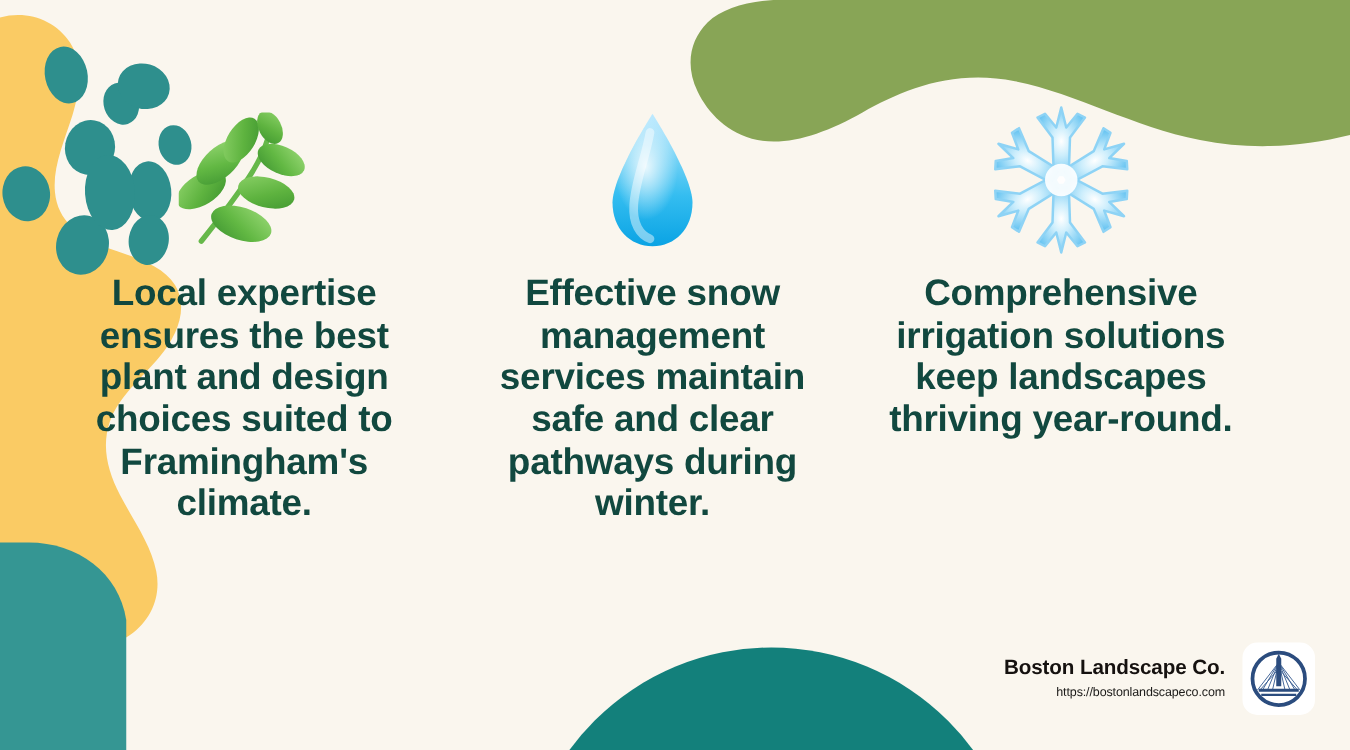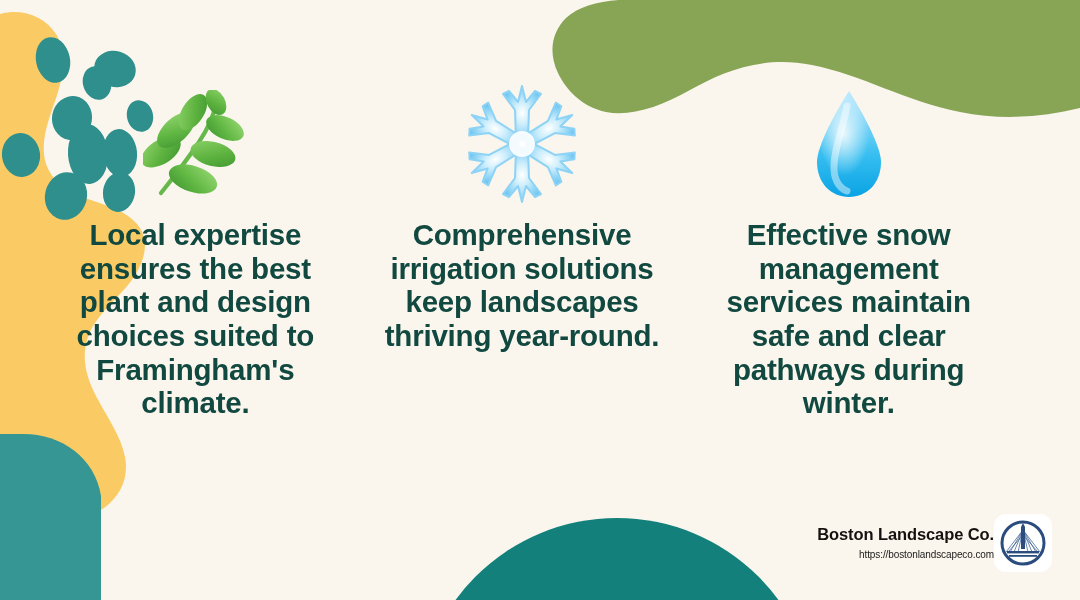--- a/index.html
+++ b/index.html
@@ -72,20 +72,21 @@
     margin: 0;
   }
 
   
   .branding {
     position: absolute;
     right: 28px;
     bottom: 28px;
     display: flex;
     align-items: center;
+    gap: 14px;
   }
   .brand-text {
     display: flex;
     flex-direction: column;
     align-items: flex-end;
     gap: 7px;
   }
   .brand-name {
     color: #15110f;
     font-size: 16.5px;
@@ -181,68 +182,20 @@
             <ellipse cx="82" cy="38" rx="20" ry="11" fill="url(#leafB)" transform="rotate(24 82 38)"></ellipse>
             <ellipse cx="73" cy="12" rx="14" ry="9" fill="url(#leafA)" transform="rotate(62 73 12)"></ellipse>
           </svg>
         </div>
         <p class="col-text">Local expertise
 ensures the best
 plant and design
 choices suited to
 Framingham's
 climate.</p>
-      </div>
-
-      <div class="column">
-        <div class="col-icon">
-          <svg width="126" height="126" viewBox="0 0 126 126">
-            <defs>
-              <radialGradient id="flakeGrad" cx="0.5" cy="0.5" r="0.55">
-                <stop offset="0%" stop-color="#ffffff"></stop>
-                <stop offset="38%" stop-color="#cdeefc"></stop>
-                <stop offset="100%" stop-color="#6cc6f2"></stop>
-              </radialGradient>
-            </defs>
-            <g stroke="#8ed3f5" stroke-width="2" fill="url(#flakeGrad)" stroke-linejoin="round" stroke-linecap="round">
-              <g transform="translate(63,63)">
-
-                <g>
-                  <path d="M-6,-4 L-7,-34 L-19,-50 L-13,-53 L-4,-42 L0,-58
-                           L4,-42 L13,-53 L19,-50 L7,-34 L6,-4 Z"></path>
-                </g>
-                <g transform="rotate(60)">
-                  <path d="M-6,-4 L-7,-34 L-19,-50 L-13,-53 L-4,-42 L0,-58
-                           L4,-42 L13,-53 L19,-50 L7,-34 L6,-4 Z"></path>
-                </g>
-                <g transform="rotate(120)">
-                  <path d="M-6,-4 L-7,-34 L-19,-50 L-13,-53 L-4,-42 L0,-58
-                           L4,-42 L13,-53 L19,-50 L7,-34 L6,-4 Z"></path>
-                </g>
-                <g transform="rotate(180)">
-                  <path d="M-6,-4 L-7,-34 L-19,-50 L-13,-53 L-4,-42 L0,-58
-                           L4,-42 L13,-53 L19,-50 L7,-34 L6,-4 Z"></path>
-                </g>
-                <g transform="rotate(240)">
-                  <path d="M-6,-4 L-7,-34 L-19,-50 L-13,-53 L-4,-42 L0,-58
-                           L4,-42 L13,-53 L19,-50 L7,-34 L6,-4 Z"></path>
-                </g>
-                <g transform="rotate(300)">
-                  <path d="M-6,-4 L-7,-34 L-19,-50 L-13,-53 L-4,-42 L0,-58
-                           L4,-42 L13,-53 L19,-50 L7,-34 L6,-4 Z"></path>
-                </g>
-                <circle cx="0" cy="0" r="13" fill="#ffffff" stroke="none" opacity="0.9"></circle>
-              </g>
-            </g>
-          </svg>
-        </div>
-        <p class="col-text">Comprehensive
-irrigation solutions
-keep landscapes
-thriving year-round.</p>
       </div>
 
       <div class="column">
         <div class="col-icon">
           <svg width="80" height="116" viewBox="0 0 80 116">
             <defs>
               <linearGradient id="dropGrad" x1="0.5" y1="0" x2="0.5" y2="1">
                 <stop offset="0%" stop-color="#bfeaff"></stop>
                 <stop offset="28%" stop-color="#7fd6f7"></stop>
                 <stop offset="62%" stop-color="#34bdf0"></stop>
@@ -261,20 +214,68 @@
           </svg>
         </div>
         <p class="col-text">Effective snow
 management
 services maintain
 safe and clear
 pathways during
 winter.</p>
       </div>
 
+      <div class="column">
+        <div class="col-icon">
+          <svg width="126" height="126" viewBox="0 0 126 126">
+            <defs>
+              <radialGradient id="flakeGrad" cx="0.5" cy="0.5" r="0.55">
+                <stop offset="0%" stop-color="#ffffff"></stop>
+                <stop offset="38%" stop-color="#cdeefc"></stop>
+                <stop offset="100%" stop-color="#6cc6f2"></stop>
+              </radialGradient>
+            </defs>
+            <g stroke="#8ed3f5" stroke-width="2" fill="url(#flakeGrad)" stroke-linejoin="round" stroke-linecap="round">
+              <g transform="translate(63,63)">
+
+                <g>
+                  <path d="M-6,-4 L-7,-34 L-19,-50 L-13,-53 L-4,-42 L0,-58
+                           L4,-42 L13,-53 L19,-50 L7,-34 L6,-4 Z"></path>
+                </g>
+                <g transform="rotate(60)">
+                  <path d="M-6,-4 L-7,-34 L-19,-50 L-13,-53 L-4,-42 L0,-58
+                           L4,-42 L13,-53 L19,-50 L7,-34 L6,-4 Z"></path>
+                </g>
+                <g transform="rotate(120)">
+                  <path d="M-6,-4 L-7,-34 L-19,-50 L-13,-53 L-4,-42 L0,-58
+                           L4,-42 L13,-53 L19,-50 L7,-34 L6,-4 Z"></path>
+                </g>
+                <g transform="rotate(180)">
+                  <path d="M-6,-4 L-7,-34 L-19,-50 L-13,-53 L-4,-42 L0,-58
+                           L4,-42 L13,-53 L19,-50 L7,-34 L6,-4 Z"></path>
+                </g>
+                <g transform="rotate(240)">
+                  <path d="M-6,-4 L-7,-34 L-19,-50 L-13,-53 L-4,-42 L0,-58
+                           L4,-42 L13,-53 L19,-50 L7,-34 L6,-4 Z"></path>
+                </g>
+                <g transform="rotate(300)">
+                  <path d="M-6,-4 L-7,-34 L-19,-50 L-13,-53 L-4,-42 L0,-58
+                           L4,-42 L13,-53 L19,-50 L7,-34 L6,-4 Z"></path>
+                </g>
+                <circle cx="0" cy="0" r="13" fill="#ffffff" stroke="none" opacity="0.9"></circle>
+              </g>
+            </g>
+          </svg>
+        </div>
+        <p class="col-text">Comprehensive
+irrigation solutions
+keep landscapes
+thriving year-round.</p>
+      </div>
+
     </div>
 
     <div class="branding">
       <div class="brand-text">
         <div class="brand-name">Boston Landscape Co.</div>
         <div class="brand-url">https://bostonlandscapeco.com</div>
       </div>
       <div class="brand-logo">
         <svg width="48" height="48" viewBox="0 0 48 48">
           <circle cx="24" cy="24" r="21" fill="none" stroke="#2b4c7e" stroke-width="3"></circle>

